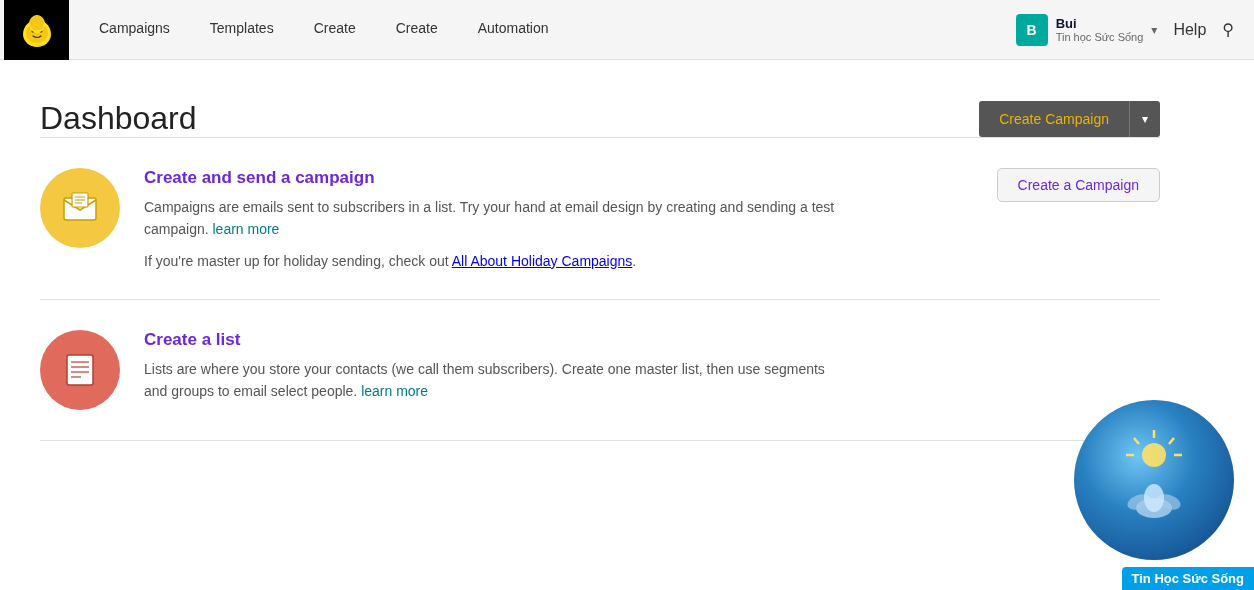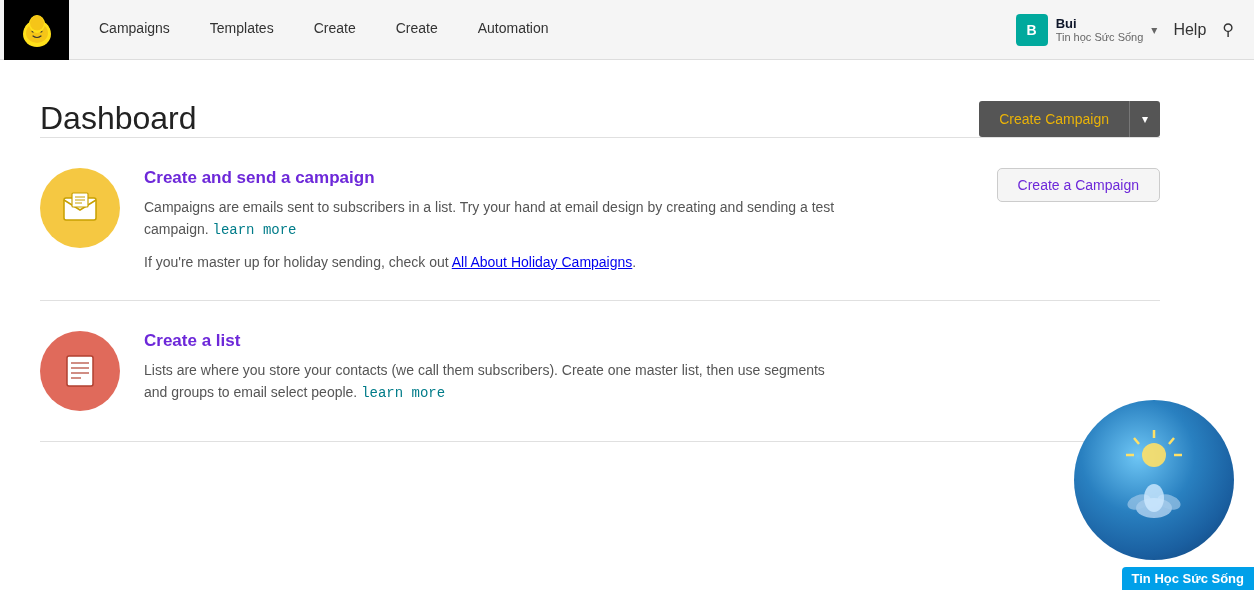--- a/index.html
+++ b/index.html
@@ -147,21 +147,21 @@
       display: flex;
       align-items: center;
       justify-content: center;
     }
     .card-icon.yellow { background: #f5c842; }
     .card-icon.red { background: #e06a5b; }
 
     .card-content { flex: 1; }
     .card-title { font-size: 17px; font-weight: 600; color: #6d28d9; margin-bottom: 8px; }
     .card-desc { font-size: 14px; color: #555; line-height: 1.6; max-width: 700px; }
-    .card-desc a, .card-link { color: #007c89; text-decoration: none; font-family: Liberation Mono, monospace; }
+    .card-desc a, .card-link { color: #007c89; text-decoration: none; }
     .card-extra { margin-top: 12px; font-size: 14px; color: #555; }
 
     .card-action {
       margin-left: 20px;
       flex-shrink: 0;
     }
     .card-action-btn {
       background: #f5f5f5;
       border: 1px solid #ccc;
       color: #6d28d9;

